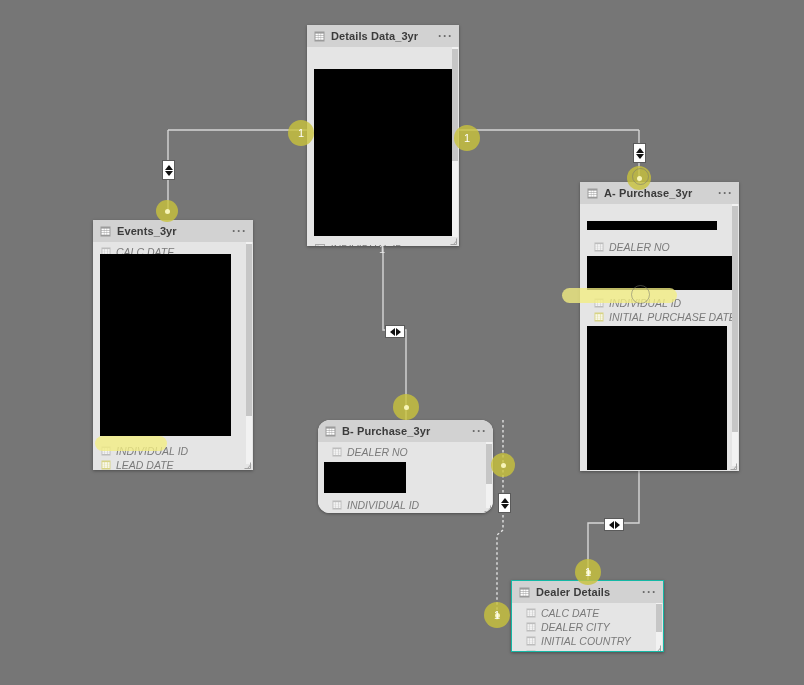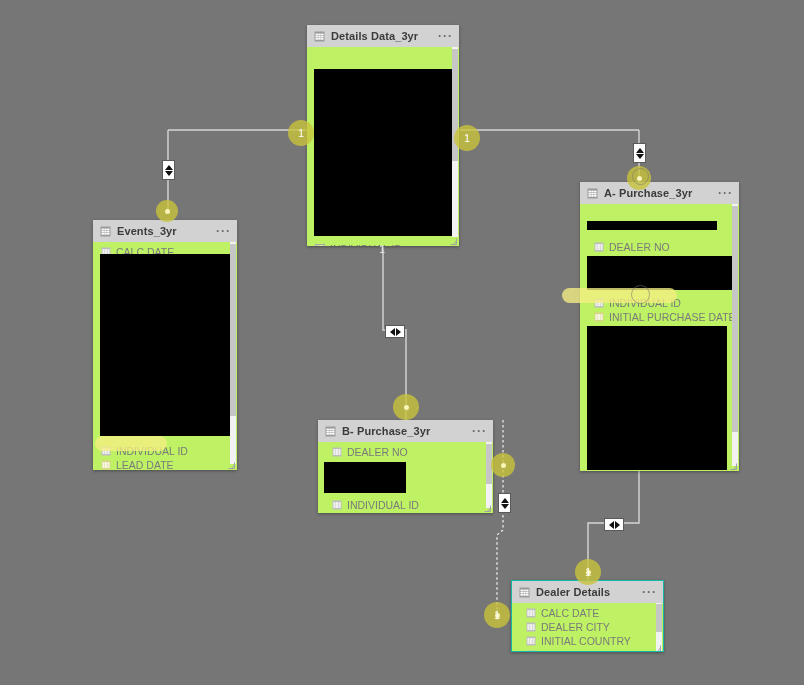--- a/index.html
+++ b/index.html
@@ -33,21 +33,21 @@
     font-size:11px;font-weight:bold;color:#3B3B3B;
     letter-spacing:.1px;
     white-space:nowrap;
   }
   .card-title .tbl-ico{margin-right:6px;flex:0 0 auto;}
   .card-title .title-text{flex:1 1 auto;overflow:hidden;text-overflow:clip;}
   .ellipsis{
     color:#6B6B6B;font-size:12px;font-weight:bold;letter-spacing:1px;
     line-height:8px;flex:0 0 auto;
   }
-  .field-list{position:relative;background:#bef264;}
+  .field-list{position:relative;background:#e5e5e5;font-style:italic;}
   .field{
     display:flex;align-items:center;
     height:14px;
     padding-left:8px;
     font-size:10.5px;color:#7A7A7A;
     white-space:nowrap;
     position:relative;
   }
   .field .f-ico{margin-right:5px;flex:0 0 auto;}
   .redact{background:#000;position:absolute;}
@@ -178,21 +178,21 @@
       </div>
       <div class="resize-grip" style="bottom:1px;">
         <svg width="7" height="7" viewBox="0 0 7 7">
             <path d="M6.5 0.5 L6.5 6.5 L0.5 6.5" stroke="#A3A3A3" fill="none"></path>
             <path d="M6.5 3 L3.5 6.5" stroke="#A3A3A3" fill="none"></path>
           </svg>
       </div>
     </div>
   </div>
 
-  <div class="table-card" style="left:93px;top:220px;width:144px;height:250px;">
+  <div class="table-card" style="left:93px;top:220px;width:160px;height:250px;">
     <div class="card-title">
       <svg class="tbl-ico" width="11" height="11" viewBox="0 0 11 11">
         <rect x="0.5" y="0.5" width="10" height="10" fill="#9B9B9B"></rect>
         <rect x="1.5" y="2.6" width="2.4" height="1.7" fill="#fff"></rect>
           <rect x="4.3" y="2.6" width="2.4" height="1.7" fill="#fff"></rect>
           <rect x="7.1" y="2.6" width="2.4" height="1.7" fill="#fff"></rect>
         <rect x="1.5" y="4.8" width="2.4" height="1.7" fill="#fff"></rect>
           <rect x="4.3" y="4.8" width="2.4" height="1.7" fill="#fff"></rect>
           <rect x="7.1" y="4.8" width="2.4" height="1.7" fill="#fff"></rect>
         <rect x="1.5" y="7.0" width="2.4" height="1.7" fill="#fff"></rect>
@@ -334,21 +334,21 @@
       </div>
       <div class="resize-grip">
         <svg width="7" height="7" viewBox="0 0 7 7">
             <path d="M6.5 0.5 L6.5 6.5 L0.5 6.5" stroke="#A3A3A3" fill="none"></path>
             <path d="M6.5 3 L3.5 6.5" stroke="#A3A3A3" fill="none"></path>
           </svg>
       </div>
     </div>
   </div>
 
-  <div class="table-card" style="left:318px;top:420px;width:175px;height:93px;">
+  <div class="table-card" style="left:318px;top:420px;width:175px;height:93px;border-radius:12px;">
     <div class="card-title">
       <svg class="tbl-ico" width="11" height="11" viewBox="0 0 11 11">
         <rect x="0.5" y="0.5" width="10" height="10" fill="#9B9B9B"></rect>
         <rect x="1.5" y="2.6" width="2.4" height="1.7" fill="#fff"></rect>
           <rect x="4.3" y="2.6" width="2.4" height="1.7" fill="#fff"></rect>
           <rect x="7.1" y="2.6" width="2.4" height="1.7" fill="#fff"></rect>
         <rect x="1.5" y="4.8" width="2.4" height="1.7" fill="#fff"></rect>
           <rect x="4.3" y="4.8" width="2.4" height="1.7" fill="#fff"></rect>
           <rect x="7.1" y="4.8" width="2.4" height="1.7" fill="#fff"></rect>
         <rect x="1.5" y="7.0" width="2.4" height="1.7" fill="#fff"></rect>

